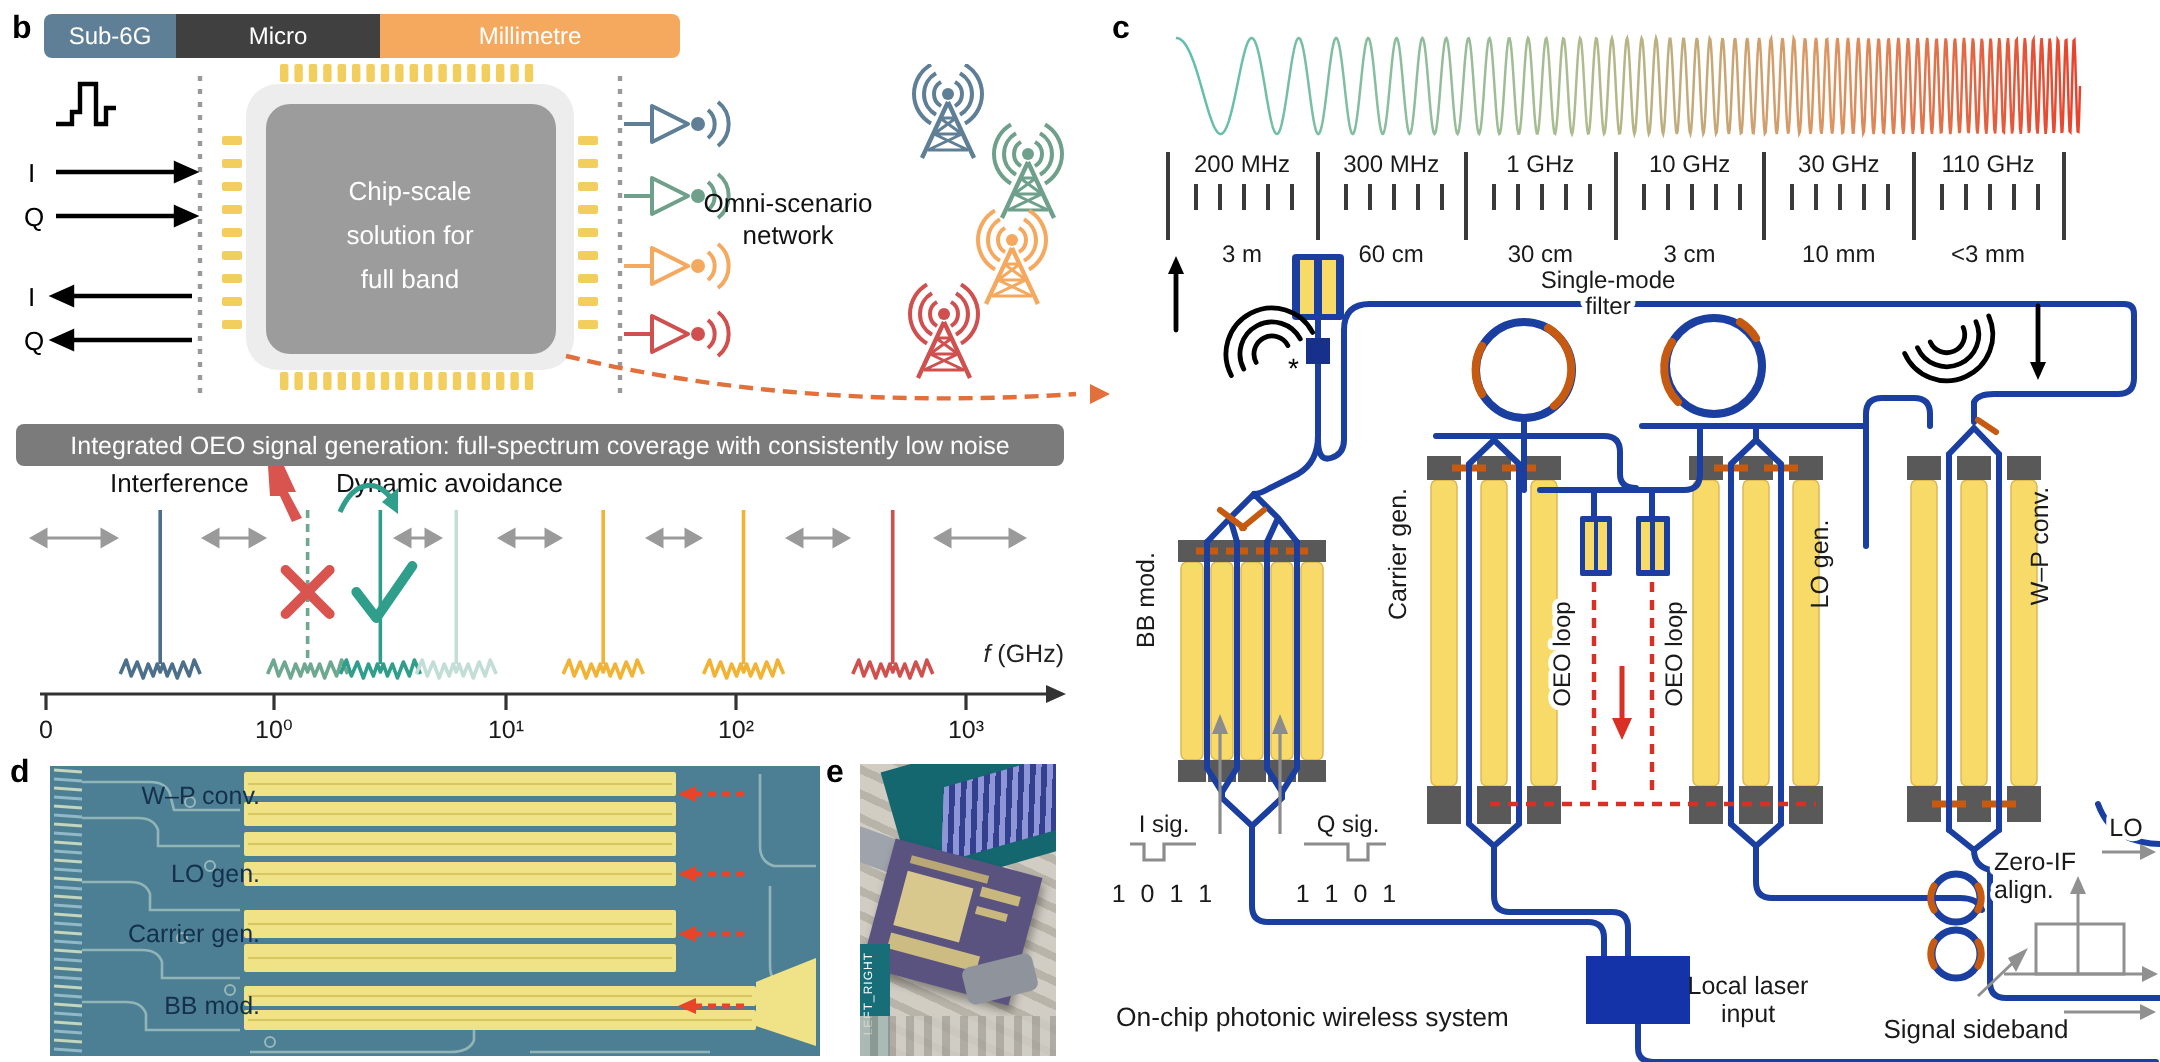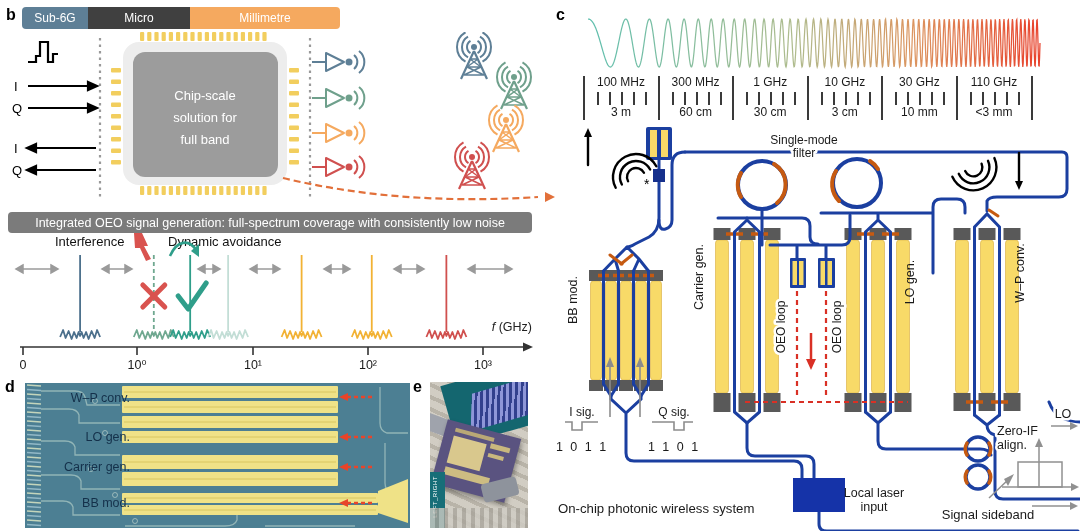--- a/index.html
+++ b/index.html
@@ -15,21 +15,21 @@
              font-size:13px;line-height:1.2;color:#111;}
   #banner{position:absolute;left:8px;top:212px;width:524px;height:21px;background:#7B7B7B;
           border-radius:4px;color:#fff;font-size:12.5px;display:flex;align-items:center;
           justify-content:center;}
   .annot{position:absolute;font-size:13px;color:#111;}
   #f-axis-label{position:absolute;left:468px;top:320px;width:64px;text-align:right;font-size:12.5px;}
   #ruler{position:absolute;left:583px;top:76px;width:450px;height:46px;}
   .ruler-sep{position:absolute;top:0;width:2px;height:44px;background:#3a3a3a;}
   .ruler-tick{position:absolute;top:16px;width:2px;height:13px;background:#3a3a3a;}
   .ruler-freq{position:absolute;top:-1px;width:72px;text-align:center;font-size:12px;color:#1a1a1a;}
-  .ruler-wl{position:absolute;top:29px;width:72px;text-align:center;font-size:12px;color:#1a1a1a;}
+  .ruler-wl{position:absolute;top:44px;width:72px;text-align:center;font-size:12px;color:#1a1a1a;}
   #panel-d{position:absolute;left:25px;top:383px;width:385px;height:145px;background:#4C7F93;overflow:hidden;}
   .d-label{position:absolute;font-size:12.5px;color:#14304A;text-align:right;width:103px;}
   #panel-e{position:absolute;left:430px;top:382px;width:98px;height:146px;background:#C6C1B6;overflow:hidden;}
   .pe-stripes{position:absolute;inset:0;background:repeating-linear-gradient(25deg,#d6d2c9 0 7px,#b3aea3 7px 11px);opacity:.7;}
   .pe-pcb{position:absolute;right:-14px;top:-10px;width:95px;height:62px;background:#14666F;transform:rotate(-16deg);}
   .pe-ribbon{position:absolute;right:-4px;top:4px;width:62px;height:36px;transform:rotate(-16deg) skewX(-18deg);
              background:repeating-linear-gradient(90deg,#8E96D8 0 3px,#32408E 3px 6px);}
   .pe-chip{position:absolute;left:8px;top:46px;width:76px;height:66px;background:#5A5380;
            transform:rotate(15deg);box-shadow:2px 3px 5px rgba(0,0,0,.35);}
   .pe-g1{position:absolute;left:10px;top:14px;width:34px;height:28px;background:#D9C88D;}
@@ -227,20 +227,24 @@
           <path d="M468,137 H476 M465,145 H479 M462,153 H482
                  M468,137 L479,145 M476,137 L465,145
                  M465,145 L482,153 M479,145 L462,153" stroke-width="1.5"></path>
         </g>
       </g>
 
     <path d="M283,146 Q400,174 538,165" fill="none" stroke="#E2703A" stroke-width="2.2" stroke-dasharray="7,4"></path>
     <polygon points="545,160 555,165 545,170" fill="#E2703A"></polygon>
   </svg>
 
+  <div id="net-label">
+    <div>Omni-scenario</div>
+    <div>network</div>
+  </div>
 
   <div id="banner">Integrated OEO signal generation: full-spectrum coverage with consistently low noise</div>
 
   <div class="annot" style="left:55px;top:234px;">Interference</div>
   <div class="annot" style="left:168px;top:234px;">Dynamic avoidance</div>
   <div id="f-axis-label">
     <i>f</i><span> (GHz)</span>
   </div>
 
   <svg id="spectrum-svg" style="position:absolute;left:0;top:228px;" width="540" height="150" viewBox="0 0 540 150">
@@ -336,21 +340,21 @@
           <stop offset="0.45" stop-color="#AEBC8E"></stop>
           <stop offset="0.72" stop-color="#DC9560"></stop>
           <stop offset="1" stop-color="#E8422C"></stop>
         </linearGradient>
       </defs>
       <path d="M3.0,5.00 L3.4,5.02 L3.8,5.09 L4.2,5.19 L4.6,5.35 L5.0,5.55 L5.4,5.80 L5.8,6.11 L6.2,6.46 L6.6,6.86 L7.0,7.32 L7.4,7.83 L7.8,8.39 L8.2,9.01 L8.6,9.68 L9.0,10.41 L9.4,11.19 L9.8,12.02 L10.2,12.90 L10.6,13.84 L11.0,14.82 L11.4,15.86 L11.8,16.94 L12.2,18.07 L12.6,19.24 L13.0,20.45 L13.4,21.69 L13.8,22.97 L14.2,24.29 L14.6,25.63 L15.0,26.99 L15.4,28.37 L15.8,29.77 L16.2,31.17 L16.6,32.59 L17.0,34.00 L17.4,35.40 L17.8,36.80 L18.2,38.17 L18.6,39.53 L19.0,40.85 L19.4,42.14 L19.8,43.39 L20.2,44.59 L20.6,45.73 L21.0,46.81 L21.4,47.83 L21.8,48.77 L22.2,49.63 L22.6,50.41 L23.0,51.09 L23.4,51.68 L23.8,52.17 L24.2,52.54 L24.6,52.81 L25.0,52.96 L25.4,53.00 L25.8,52.91 L26.2,52.70 L26.6,52.36 L27.0,51.90 L27.4,51.31 L27.8,50.60 L28.2,49.76 L28.6,48.80 L29.0,47.72 L29.4,46.53 L29.8,45.22 L30.2,43.81 L30.6,42.30 L31.0,40.70 L31.4,39.02 L31.8,37.26 L32.2,35.44 L32.6,33.57 L33.0,31.65 L33.4,29.71 L33.8,27.75 L34.2,25.78 L34.6,23.82 L35.0,21.89 L35.4,19.99 L35.8,18.15 L36.2,16.37 L36.6,14.68 L37.0,13.08 L37.4,11.58 L37.8,10.22 L38.2,8.98 L38.6,7.89 L39.0,6.97 L39.4,6.21 L39.8,5.63 L40.2,5.23 L40.6,5.03 L41.0,5.02 L41.4,5.22 L41.8,5.62 L42.2,6.22 L42.6,7.02 L43.0,8.02 L43.4,9.21 L43.8,10.59 L44.2,12.14 L44.6,13.86 L45.0,15.72 L45.4,17.72 L45.8,19.83 L46.2,22.05 L46.6,24.34 L47.0,26.69 L47.4,29.08 L47.8,31.48 L48.2,33.87 L48.6,36.22 L49.0,38.50 L49.4,40.70 L49.8,42.79 L50.2,44.74 L50.6,46.53 L51.0,48.14 L51.4,49.55 L51.8,50.74 L52.2,51.70 L52.6,52.40 L53.0,52.83 L53.4,53.00 L53.8,52.89 L54.2,52.49 L54.6,51.82 L55.0,50.87 L55.4,49.65 L55.8,48.17 L56.2,46.45 L56.6,44.51 L57.0,42.36 L57.4,40.03 L57.8,37.55 L58.2,34.95 L58.6,32.26 L59.0,29.52 L59.4,26.75 L59.8,24.00 L60.2,21.31 L60.6,18.71 L61.0,16.24 L61.4,13.94 L61.8,11.84 L62.2,9.97 L62.6,8.36 L63.0,7.04 L63.4,6.04 L63.8,5.36 L64.2,5.03 L64.6,5.06 L65.0,5.44 L65.4,6.19 L65.8,7.28 L66.2,8.71 L66.6,10.47 L67.0,12.52 L67.4,14.84 L67.8,17.39 L68.2,20.14 L68.6,23.05 L69.0,26.06 L69.4,29.14 L69.8,32.22 L70.2,35.27 L70.6,38.22 L71.0,41.02 L71.4,43.64 L71.8,46.00 L72.2,48.09 L72.6,49.84 L73.0,51.24 L73.4,52.24 L73.8,52.83 L74.2,53.00 L74.6,52.72 L75.0,52.01 L75.4,50.87 L75.8,49.32 L76.2,47.38 L76.6,45.08 L77.0,42.47 L77.4,39.59 L77.8,36.50 L78.2,33.24 L78.6,29.89 L79.0,26.51 L79.4,23.17 L79.8,19.93 L80.2,16.87 L80.6,14.04 L81.0,11.51 L81.4,9.33 L81.8,7.55 L82.2,6.22 L82.6,5.36 L83.0,5.01 L83.4,5.17 L83.8,5.84 L84.2,7.03 L84.6,8.69 L85.0,10.82 L85.4,13.35 L85.8,16.24 L86.2,19.43 L86.6,22.85 L87.0,26.42 L87.4,30.07 L87.8,33.70 L88.2,37.23 L88.6,40.58 L89.0,43.67 L89.4,46.42 L89.8,48.76 L90.2,50.64 L90.6,51.99 L91.0,52.78 L91.4,52.99 L91.8,52.61 L92.2,51.64 L92.6,50.09 L93.0,48.00 L93.4,45.43 L93.8,42.42 L94.2,39.06 L94.6,35.43 L95.0,31.62 L95.4,27.72 L95.8,23.85 L96.2,20.10 L96.6,16.58 L97.0,13.38 L97.4,10.60 L97.8,8.31 L98.2,6.58 L98.6,5.47 L99.0,5.01 L99.4,5.22 L99.8,6.10 L100.2,7.64 L100.6,9.79 L101.0,12.49 L101.4,15.69 L101.8,19.28 L102.2,23.16 L102.6,27.23 L103.0,31.36 L103.4,35.44 L103.8,39.33 L104.2,42.93 L104.6,46.11 L105.0,48.78 L105.4,50.85 L105.8,52.25 L106.2,52.93 L106.6,52.87 L107.0,52.06 L107.4,50.51 L107.8,48.28 L108.2,45.42 L108.6,42.02 L109.0,38.20 L109.4,34.06 L109.8,29.75 L110.2,25.39 L110.6,21.15 L111.0,17.15 L111.4,13.55 L111.8,10.45 L112.2,7.97 L112.6,6.20 L113.0,5.21 L113.4,5.03 L113.8,5.69 L114.2,7.16 L114.6,9.40 L115.0,12.34 L115.4,15.88 L115.8,19.89 L116.2,24.24 L116.6,28.78 L117.0,33.33 L117.4,37.74 L117.8,41.84 L118.2,45.48 L118.6,48.52 L119.0,50.84 L119.4,52.35 L119.8,52.98 L120.2,52.71 L120.6,51.53 L121.0,49.49 L121.4,46.66 L121.8,43.13 L122.2,39.05 L122.6,34.56 L123.0,29.85 L123.4,25.08 L123.8,20.47 L124.2,16.17 L124.6,12.39 L125.0,9.26 L125.4,6.92 L125.8,5.48 L126.2,5.00 L126.6,5.50 L127.0,6.98 L127.4,9.38 L127.8,12.60 L128.2,16.52 L128.6,20.98 L129.0,25.79 L129.4,30.75 L129.8,35.64 L130.2,40.26 L130.6,44.41 L131.0,47.89 L131.4,50.56 L131.8,52.29 L132.2,52.99 L132.6,52.62 L133.0,51.21 L133.4,48.79 L133.8,45.48 L134.2,41.41 L134.6,36.77 L135.0,31.76 L135.4,26.61 L135.8,21.56 L136.2,16.84 L136.6,12.68 L137.0,9.28 L137.4,6.79 L137.8,5.35 L138.2,5.03 L138.6,5.85 L139.0,7.79 L139.4,10.75 L139.8,14.60 L140.2,19.17 L140.6,24.22 L141.0,29.52 L141.4,34.81 L141.8,39.82 L142.2,44.31 L142.6,48.04 L143.0,50.82 L143.4,52.50 L143.8,52.99 L144.2,52.27 L144.6,50.35 L145.0,47.32 L145.4,43.34 L145.8,38.61 L146.2,33.37 L146.6,27.88 L147.0,22.44 L147.4,17.34 L147.8,12.84 L148.2,9.20 L148.6,6.61 L149.0,5.22 L149.4,5.11 L149.8,6.30 L150.2,8.74 L150.6,12.28 L151.0,16.76 L151.4,21.92 L151.8,27.49 L152.2,33.16 L152.6,38.60 L153.0,43.51 L153.4,47.62 L153.8,50.67 L154.2,52.50 L154.6,52.98 L155.0,52.09 L155.4,49.86 L155.8,46.41 L156.2,41.94 L156.6,36.71 L157.0,31.01 L157.4,25.18 L157.8,19.56 L158.2,14.49 L158.6,10.29 L159.0,7.19 L159.4,5.41 L159.8,5.05 L160.2,6.14 L160.6,8.64 L161.0,12.39 L161.4,17.17 L161.8,22.69 L162.2,28.61 L162.6,34.58 L163.0,40.20 L163.4,45.13 L163.8,49.05 L164.2,51.71 L164.6,52.93 L165.0,52.62 L165.4,50.79 L165.8,47.56 L166.2,43.11 L166.6,37.74 L167.0,31.79 L167.4,25.65 L167.8,19.71 L168.2,14.37 L168.6,10.00 L169.0,6.88 L169.4,5.23 L169.8,5.18 L170.2,6.73 L170.6,9.79 L171.0,14.16 L171.4,19.56 L171.8,25.61 L172.2,31.91 L172.6,38.01 L173.0,43.51 L173.4,48.01 L173.8,51.18 L174.2,52.81 L174.6,52.76 L175.0,51.04 L175.4,47.75 L175.8,43.11 L176.2,37.46 L176.6,31.19 L177.0,24.75 L177.4,18.60 L177.8,13.20 L178.2,8.94 L178.6,6.14 L179.0,5.02 L179.4,5.66 L179.8,8.03 L180.2,11.96 L180.6,17.17 L181.0,23.28 L181.4,29.83 L181.8,36.32 L182.2,42.28 L182.6,47.24 L183.0,50.81 L183.4,52.72 L183.8,52.81 L184.2,51.06 L184.6,47.60 L185.0,42.69 L185.4,36.70 L185.8,30.10 L186.2,23.39 L186.6,17.12 L187.0,11.78 L187.4,7.80 L187.8,5.50 L188.2,5.08 L188.6,6.58 L189.0,9.89 L189.4,14.76 L189.8,20.79 L190.2,27.50 L190.6,34.35 L191.0,40.77 L191.4,46.23 L191.8,50.27 L192.2,52.56 L192.6,52.89 L193.0,51.21 L193.4,47.67 L193.8,42.56 L194.2,36.28 L194.6,29.38 L195.0,22.43 L195.4,16.04 L195.8,10.74 L196.2,7.00 L196.6,5.16 L197.0,5.38 L197.4,7.66 L197.8,11.80 L198.2,17.46 L198.6,24.14 L199.0,31.26 L199.4,38.19 L199.8,44.32 L200.2,49.09 L200.6,52.08 L201.0,52.99 L201.4,51.75 L201.8,48.45 L202.2,43.38 L202.6,37.00 L203.0,29.87 L203.4,22.65 L203.8,16.00 L204.2,10.54 L204.6,6.78 L205.0,5.08 L205.4,5.60 L205.8,8.32 L206.2,12.97 L206.6,19.15 L207.0,26.26 L207.4,33.65 L207.8,40.60 L208.2,46.46 L208.6,50.66 L209.0,52.79 L209.4,52.62 L209.8,50.17 L210.2,45.66 L210.6,39.53 L211.0,32.35 L211.4,24.84 L211.8,17.72 L212.2,11.70 L212.6,7.39 L213.0,5.21 L213.4,5.40 L213.8,7.95 L214.2,12.62 L214.6,18.94 L215.0,26.28 L215.4,33.92 L215.8,41.06 L216.2,46.99 L216.6,51.08 L217.0,52.92 L217.4,52.30 L217.8,49.27 L218.2,44.14 L218.6,37.43 L219.0,29.82 L219.4,22.12 L219.8,15.13 L220.2,9.59 L220.6,6.09 L221.0,5.01 L221.4,6.48 L221.8,10.35 L222.2,16.22 L222.6,23.47 L223.0,31.33 L223.4,38.95 L223.8,45.50 L224.2,50.27 L224.6,52.73 L225.0,52.60 L225.4,49.88 L225.8,44.86 L226.2,38.08 L226.6,30.29 L227.0,22.34 L227.4,15.12 L227.8,9.44 L228.2,5.95 L228.6,5.04 L229.0,6.83 L229.4,11.13 L229.8,17.46 L230.2,25.12 L230.6,33.23 L231.0,40.87 L231.4,47.16 L231.8,51.36 L232.2,52.99 L232.6,51.84 L233.0,48.03 L233.4,42.00 L233.8,34.44 L234.2,26.23 L234.6,18.33 L235.0,11.68 L235.4,7.07 L235.8,5.06 L236.2,5.90 L236.6,9.50 L237.0,15.44 L237.4,23.01 L237.8,31.32 L238.2,39.36 L238.6,46.16 L239.0,50.88 L239.4,52.94 L239.8,52.07 L240.2,48.37 L240.6,42.28 L241.0,34.55 L241.4,26.12 L241.8,18.03 L242.2,11.30 L242.6,6.76 L243.0,5.01 L243.4,6.27 L243.8,10.39 L244.2,16.87 L244.6,24.89 L245.0,33.45 L245.4,41.45 L245.8,47.87 L246.2,51.89 L246.6,52.96 L247.0,50.95 L247.4,46.10 L247.8,39.03 L248.2,30.64 L248.6,22.03 L249.0,14.31 L249.4,8.51 L249.8,5.40 L250.2,5.40 L250.6,8.51 L251.0,14.35 L251.4,22.14 L251.8,30.86 L252.2,39.35 L252.6,46.45 L253.0,51.22 L253.4,53.00 L253.8,51.53 L254.2,47.01 L254.6,40.03 L255.0,31.53 L255.4,22.68 L255.8,14.69 L256.2,8.65 L256.6,5.41 L257.0,5.43 L257.4,8.72 L257.8,14.83 L258.2,22.93 L258.6,31.89 L259.0,40.45 L259.4,47.42 L259.8,51.80 L260.2,52.96 L260.6,50.72 L261.0,45.40 L261.4,37.73 L261.8,28.80 L262.2,19.89 L262.6,12.28 L263.0,7.07 L263.4,5.01 L263.8,6.44 L264.2,11.14 L264.6,18.45 L265.0,27.31 L265.4,36.43 L265.8,44.47 L266.2,50.24 L266.6,52.89 L267.0,52.00 L267.4,47.69 L267.8,40.60 L268.2,31.77 L268.6,22.51 L269.0,14.22 L269.4,8.13 L269.8,5.19 L270.2,5.84 L270.6,10.01 L271.0,17.07 L271.4,25.95 L271.8,35.32 L272.2,43.72 L272.6,49.88 L273.0,52.83 L273.4,52.10 L273.8,47.79 L274.2,40.56 L274.6,31.52 L275.0,22.08 L275.4,13.71 L275.8,7.73 L276.2,5.08 L276.6,6.20 L277.0,10.93 L277.4,18.53 L277.8,27.80 L278.2,37.28 L278.6,45.44 L279.0,50.98 L279.4,53.00 L279.8,51.16 L280.2,45.74 L280.6,37.60 L281.0,28.06 L281.4,18.66 L281.8,10.94 L282.2,6.16 L282.6,5.11 L283.0,7.99 L283.4,14.33 L283.8,23.10 L284.2,32.86 L284.6,41.99 L285.0,48.97 L285.4,52.63 L285.8,52.34 L286.2,48.14 L286.6,40.72 L287.0,31.31 L287.4,21.51 L287.8,12.96 L288.2,7.12 L288.6,5.00 L289.0,6.97 L289.4,12.71 L289.8,21.25 L290.2,31.13 L290.6,40.66 L291.0,48.18 L291.4,52.39 L291.8,52.55 L292.2,48.61 L292.6,41.24 L293.0,31.73 L293.4,21.73 L293.8,12.99 L294.2,7.06 L294.6,5.00 L295.0,7.18 L295.4,13.24 L295.8,22.11 L296.2,32.21 L296.6,41.76 L297.0,49.02 L297.4,52.71 L297.8,52.12 L298.2,47.37 L298.6,39.29 L299.0,29.33 L299.4,19.30 L299.8,11.03 L300.2,6.03 L300.6,5.23 L301.0,8.79 L301.4,16.07 L301.8,25.75 L302.2,36.04 L302.6,45.03 L303.0,51.06 L303.4,52.99 L303.8,50.44 L304.2,43.89 L304.6,34.53 L305.0,24.12 L305.4,14.62 L305.8,7.83 L306.2,5.03 L306.6,6.78 L307.0,12.75 L307.4,21.83 L307.8,32.29 L308.2,42.13 L308.6,49.46 L309.0,52.86 L309.4,51.67 L309.8,46.09 L310.2,37.20 L310.6,26.70 L311.0,16.64 L311.4,8.98 L311.8,5.23 L312.2,6.13 L312.6,11.52 L313.0,20.36 L313.4,30.92 L313.8,41.10 L314.2,48.90 L314.6,52.75 L315.0,51.88 L315.4,46.44 L315.8,37.50 L316.2,26.85 L316.6,16.62 L317.0,8.87 L317.4,5.18 L317.8,6.30 L318.2,12.03 L318.6,21.22 L319.0,32.00 L319.4,42.18 L319.8,49.67 L320.2,52.93 L320.6,51.28 L321.0,45.03 L321.4,35.46 L321.8,24.55 L322.2,14.55 L322.6,7.54 L323.0,5.00 L323.4,7.47 L323.8,14.44 L324.2,24.48 L324.6,35.48 L325.0,45.12 L325.4,51.37 L325.8,52.89 L326.2,49.35 L326.6,41.48 L327.0,30.93 L327.4,19.97 L327.8,10.93 L328.2,5.75 L328.6,5.57 L329.0,10.43 L329.4,19.31 L329.8,30.29 L330.2,41.01 L330.6,49.12 L331.0,52.87 L331.4,51.40 L331.8,45.04 L332.2,35.15 L332.6,23.90 L333.0,13.76 L333.4,6.98 L333.8,5.05 L334.2,8.43 L334.6,16.39 L335.0,27.15 L335.4,38.34 L335.8,47.46 L336.2,52.45 L336.6,52.17 L337.0,46.69 L337.4,37.21 L337.8,25.87 L338.2,15.22 L338.6,7.69 L339.0,5.00 L339.4,7.77 L339.8,15.40 L340.2,26.14 L340.6,37.55 L341.0,47.01 L341.4,52.33 L341.8,52.27 L342.2,46.82 L342.6,37.24 L343.0,25.74 L343.4,14.98 L343.8,7.49 L344.2,5.01 L344.6,8.15 L345.0,16.19 L345.4,27.25 L345.8,38.73 L346.2,47.93 L346.6,52.65 L347.0,51.77 L347.4,45.47 L347.8,35.25 L348.2,23.52 L348.6,13.09 L349.0,6.47 L349.4,5.25 L349.8,9.74 L350.2,18.89 L350.6,30.48 L351.0,41.73 L351.4,49.90 L351.8,53.00 L352.2,50.25 L352.6,42.31 L353.0,31.10 L353.4,19.37 L353.8,10.00 L354.2,5.29 L354.6,6.43 L355.0,13.15 L355.4,23.80 L355.8,35.75 L356.2,46.04 L356.6,52.09 L357.0,52.38 L357.4,46.81 L357.8,36.78 L358.2,24.78 L358.6,13.84 L359.0,6.70 L359.4,5.20 L359.8,9.72 L360.2,19.15 L360.6,31.08 L361.0,42.50 L361.4,50.48 L361.8,52.97 L362.2,49.32 L362.6,40.45 L363.0,28.62 L363.4,16.88 L363.8,8.26 L364.2,5.00 L364.6,7.97 L365.0,16.41 L365.4,28.13 L365.8,40.09 L366.2,49.17 L366.6,52.96 L367.0,50.47 L367.4,42.33 L367.8,30.66 L368.2,18.55 L368.6,9.19 L369.0,5.07 L369.4,7.31 L369.8,15.32 L370.2,26.99 L370.6,39.21 L371.0,48.70 L371.4,52.92 L371.8,50.71 L372.2,42.65 L372.6,30.90 L373.0,18.63 L373.4,9.15 L373.8,5.06 L374.2,7.47 L374.6,15.75 L375.0,27.66 L375.4,39.94 L375.8,49.24 L376.2,52.98 L376.6,50.13 L377.0,41.45 L377.4,29.33 L377.8,17.10 L378.2,8.16 L378.6,5.00 L379.0,8.52 L379.4,17.76 L379.8,30.14 L380.2,42.22 L380.6,50.59 L381.0,52.91 L381.4,48.50 L381.8,38.58 L382.2,25.95 L382.6,14.17 L383.0,6.58 L383.4,5.36 L383.8,10.88 L384.2,21.56 L384.6,34.39 L385.0,45.68 L385.4,52.19 L385.8,52.05 L386.2,45.26 L386.6,33.78 L387.0,20.90 L387.4,10.36 L387.8,5.22 L388.2,6.99 L388.6,15.17 L389.0,27.39 L389.4,40.10 L389.8,49.56 L390.2,53.00 L390.6,49.38 L391.0,39.76 L391.4,26.96 L391.8,14.74 L392.2,6.74 L392.6,5.34 L393.0,10.97 L393.4,21.98 L393.8,35.09 L394.2,46.39 L394.6,52.49 L395.0,51.55 L395.4,43.83 L395.8,31.64 L396.2,18.64 L396.6,8.76 L397.0,5.00 L397.4,8.52 L397.8,18.27 L398.2,31.29 L398.6,43.63 L399.0,51.50 L399.4,52.49 L399.8,46.28 L400.2,34.75 L400.6,21.44 L401.0,10.45 L401.4,5.18 L401.8,7.28 L402.2,16.12 L402.6,28.96 L403.0,41.83 L403.4,50.70 L403.8,52.81 L404.2,47.47 L404.6,36.34 L405.0,22.89 L405.4,11.35 L405.8,5.37 L406.2,6.84 L406.6,15.32 L407.0,28.14 L407.4,41.25 L407.8,50.47 L408.2,52.86 L408.6,47.64 L409.0,36.45 L409.4,22.87 L409.8,11.25 L410.2,5.32 L410.6,7.01 L411.0,15.79 L411.4,28.85 L411.8,41.97 L412.2,50.89 L412.6,52.71 L413.0,46.82 L413.4,35.11 L413.8,21.40 L414.2,10.17 L414.6,5.09 L415.0,7.86 L415.4,17.59 L415.8,31.08 L416.2,43.89 L416.6,51.80 L417.0,52.16 L417.4,44.84 L417.8,32.25 L418.2,18.57 L418.6,8.36 L419.0,5.03 L419.4,9.72 L419.8,20.88 L420.2,34.77 L420.6,46.73 L421.0,52.73 L421.4,50.72 L421.8,41.37 L422.2,27.82 L422.6,14.66 L423.0,6.36 L423.4,5.77 L423.8,13.09 L424.2,25.86 L424.6,39.71 L425.0,49.90 L425.4,52.92 L425.8,47.72 L426.2,36.06 L426.6,21.96 L427.0,10.28 L427.4,5.07 L427.8,8.16 L428.2,18.50 L428.6,32.49 L429.0,45.28 L429.4,52.39 L429.8,51.33 L430.2,42.44 L430.6,28.82 L431.0,15.26 L431.4,6.53 L431.8,5.72 L432.2,13.13 L432.6,26.17 L433.0,40.23 L433.4,50.30 L433.8,52.81 L434.2,46.83 L434.6,34.48 L435.0,20.16 L435.4,9.00 L435.8,5.01 L436.2,9.63 L436.6,21.23 L437.0,35.64 L437.4,47.66 L437.8,52.94 L438.2,49.55 L438.6,38.69 L439.0,24.31 L439.4,11.62 L439.8,5.26 L440.2,7.57 L440.6,17.73 L441.0,32.02 L441.4,45.22 L441.8,52.46 L442.2,51.06 L442.6,41.52 L443.0,27.35 L443.4,13.77 L443.8,5.83 L444.2,6.50 L444.6,15.53 L445.0,29.59 L445.4,43.44 L445.8,51.90 L446.2,51.79 L446.6,43.13 L447.0,29.15 L447.4,15.11 L447.8,6.29 L448.2,6.04 L448.6,14.47 L449.0,28.41 L449.4,42.59 L449.8,51.61 L450.2,52.03 L450.6,43.67 L451.0,29.71 L451.4,15.46 L451.8,6.39 L452.2,5.99 L452.6,14.43 L453.0,28.49 L453.4,42.75 L453.8,51.72 L454.2,51.90 L454.6,43.21 L455.0,29.00 " fill="none" stroke="url(#chirpGrad)" stroke-width="1.25"></path>
     </svg>
 
   <div id="ruler">
       <div class="ruler-sep" style="left: 0px;"></div>
-      <div class="ruler-freq" style="left: 2px;">100 MHz</div>
+      <div class="ruler-freq" style="left: 2px;">200 MHz</div>
       <div class="ruler-tick" style="left: 14px;"></div>
       <div class="ruler-tick" style="left: 26px;"></div>
       <div class="ruler-tick" style="left: 38px;"></div>
       <div class="ruler-tick" style="left: 50px;"></div>
       <div class="ruler-tick" style="left: 62px;"></div>
       <div class="ruler-wl" style="left: 2px;">3 m</div>
       <div class="ruler-sep" style="left: 74.6px;"></div>
       <div class="ruler-freq" style="left: 76.6px;">300 MHz</div>
       <div class="ruler-tick" style="left: 88.6px;"></div>
       <div class="ruler-tick" style="left: 100.6px;"></div>

